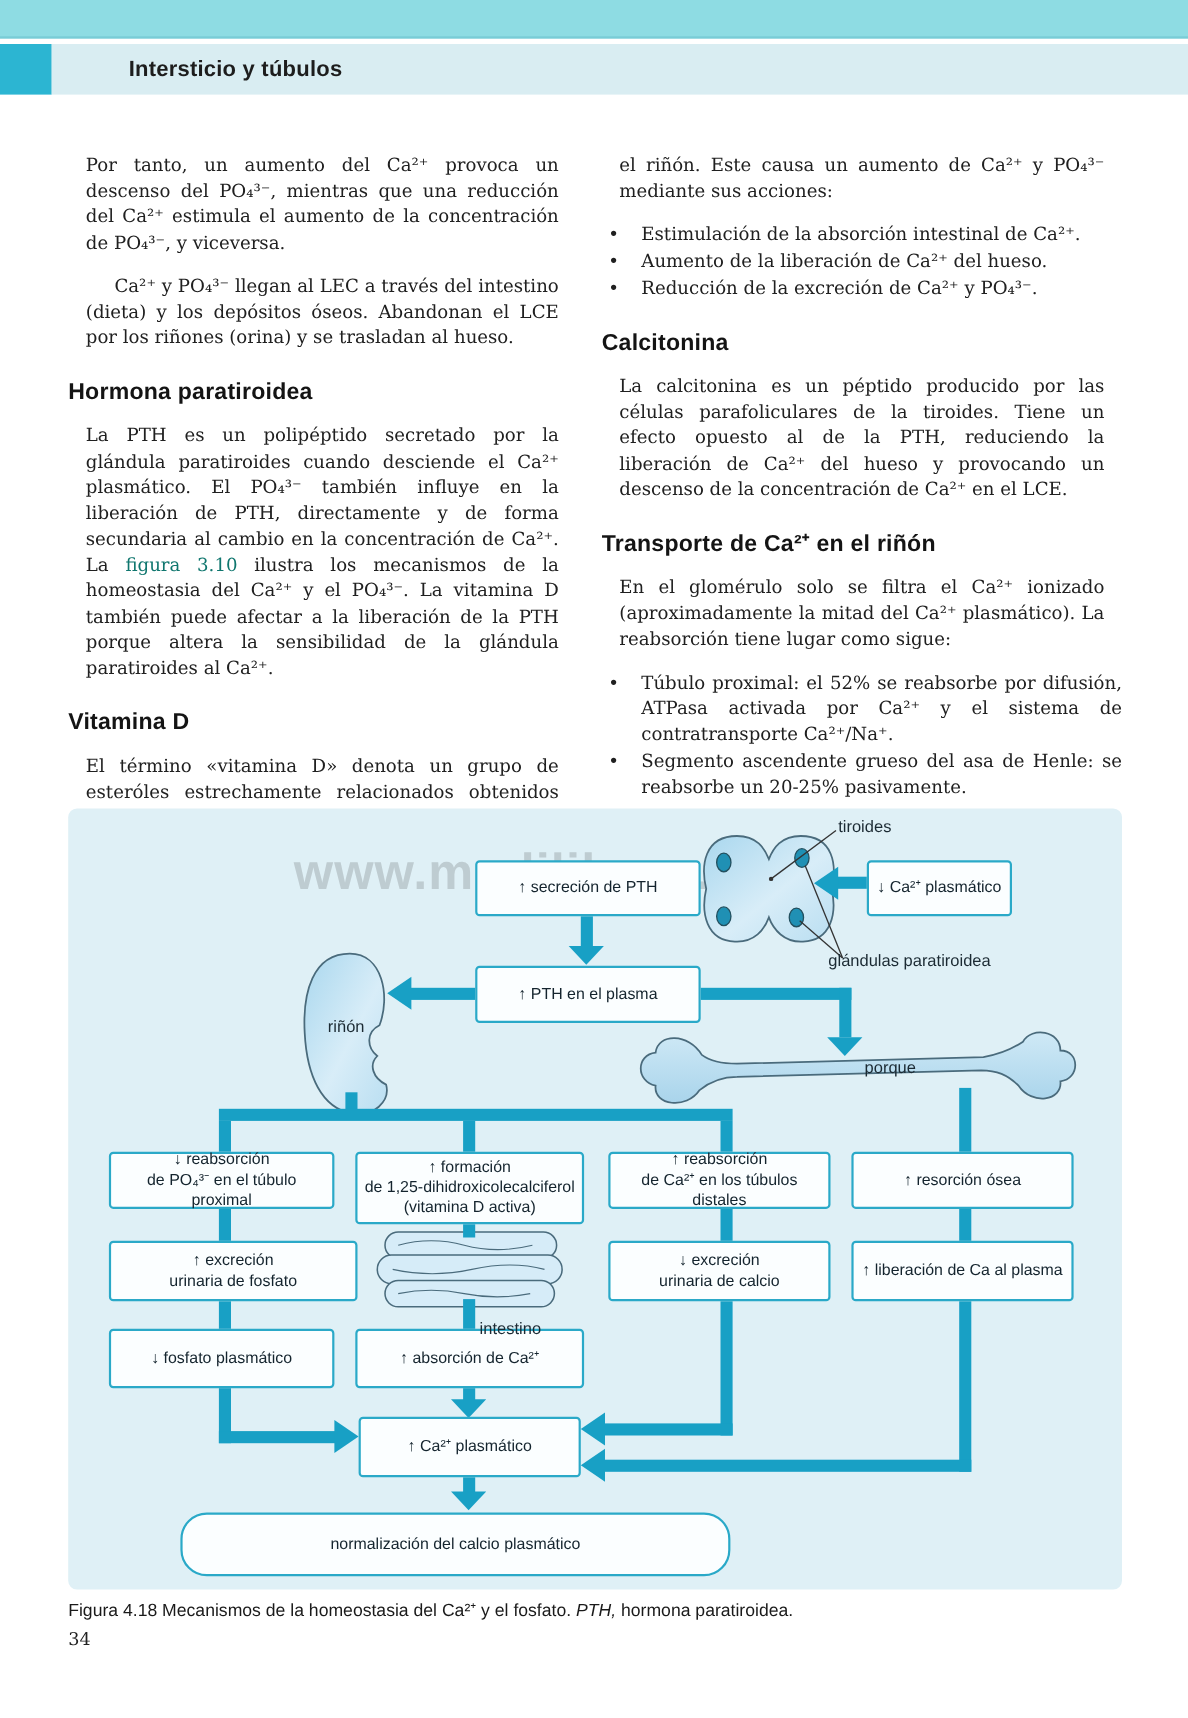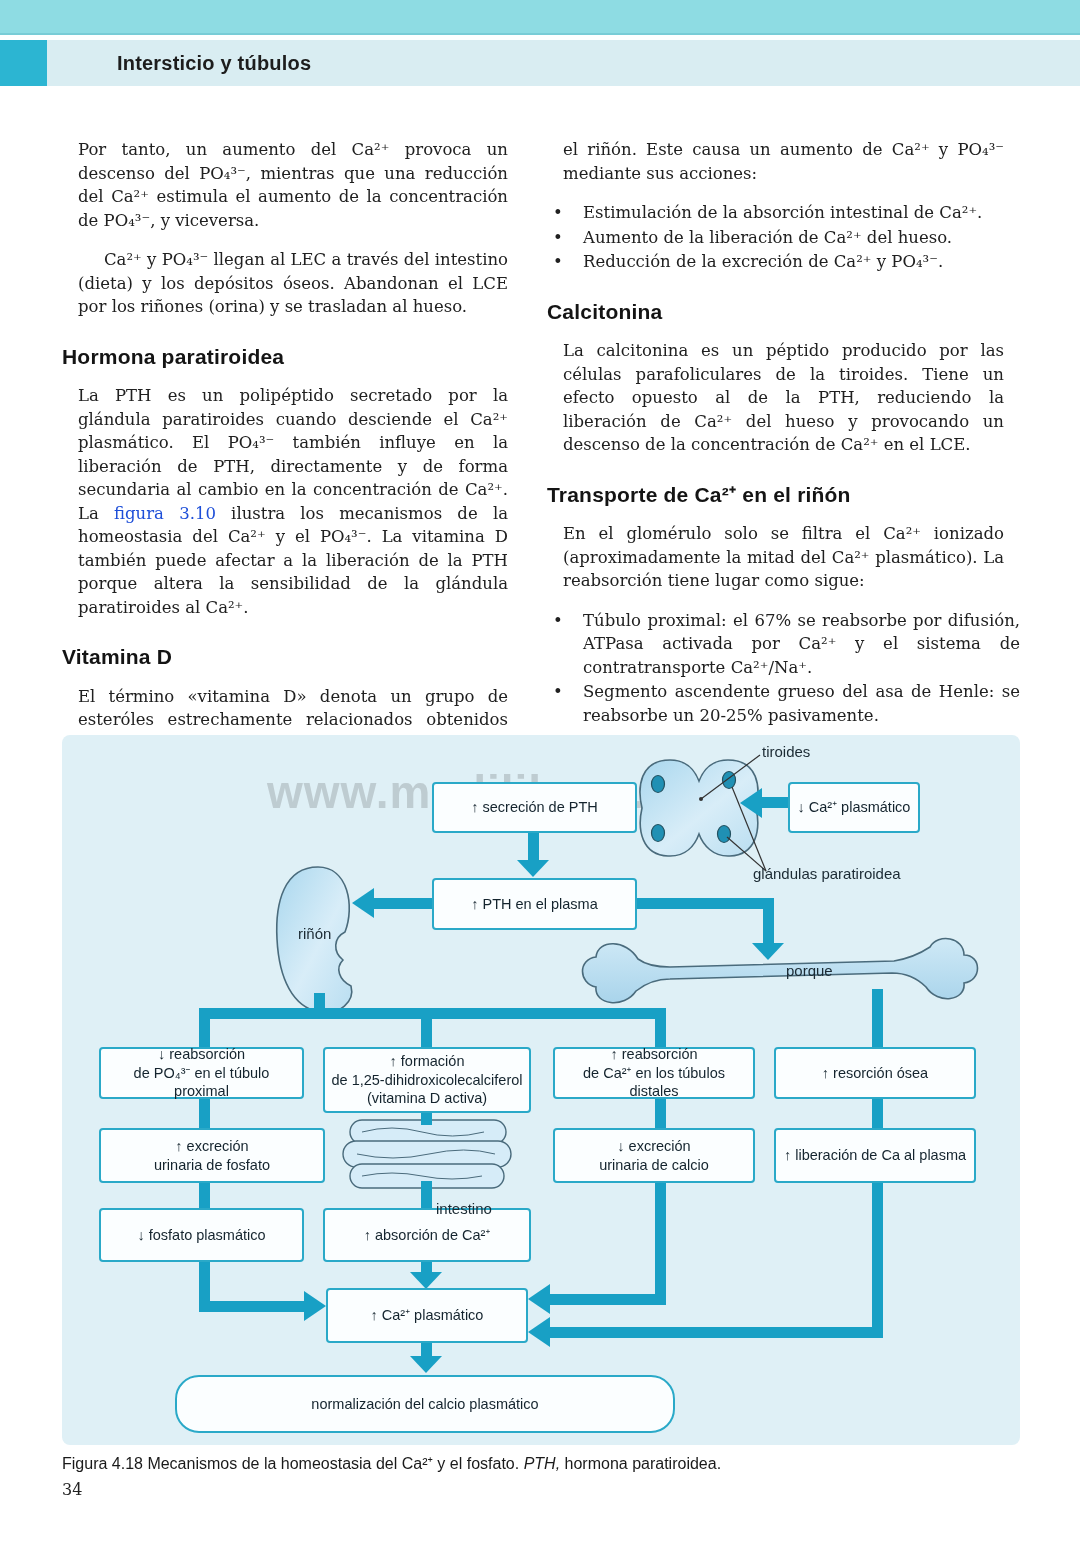--- a/index.html
+++ b/index.html
@@ -19,21 +19,21 @@
   .band-title span{margin-left:70px;font-family:"Liberation Sans",sans-serif;font-size:20px;font-weight:600;color:#1d1d1d;letter-spacing:.2px}
 
   
   .col{position:absolute;top:122px;font-size:16.5px;line-height:23.5px;text-align:justify}
   .col-left{left:62px;width:462px}
   .col-right{left:547px;width:473px}
   .col p{margin:16px}
   .indent{text-indent:26px}
   h2{font-family:"Liberation Sans",sans-serif;font-size:21px;font-weight:600;color:#141414;
      margin:26px 0 10px 0;letter-spacing:.2px;text-align:left}
-  .figlink{color:#1d4ed8;text-decoration:none;cursor:pointer}
+  .figlink{color:#0f766e;text-decoration:none;cursor:pointer}
   .bullets{margin:8px 0 2px 0}
   .bullet{display:flex;margin:1px 0}
   .bullet .dot{flex:0 0 30px;padding-left:6px}
   .bullet .bt{flex:1}
 
   
   .panel{position:absolute;left:62px;top:735px;width:958px;height:710px;background:var(--panelbg);border-radius:8px;overflow:hidden}
   .watermark{position:absolute;left:205px;top:30px;z-index:1;font-family:"Liberation Sans",sans-serif;
              font-size:46px;font-weight:bold;color:#9fa9ad;opacity:.5;letter-spacing:1px;white-space:nowrap}
   .organs{position:absolute;left:0;top:0;z-index:2;pointer-events:none}
@@ -88,21 +88,21 @@
         <span class="bt">Reducción de la excreción de Ca²⁺ y PO₄³⁻.</span>
       </div>
   </div>
   <h2>Calcitonina</h2>
   <p>La calcitonina es un péptido producido por las células parafoliculares de la tiroides. Tiene un efecto opuesto al de la PTH, reduciendo la liberación de Ca²⁺ del hueso y provocando un descenso de la concentración de Ca²⁺ en el LCE.</p>
   <h2>Transporte de Ca²⁺ en el riñón</h2>
   <p>En el glomérulo solo se filtra el Ca²⁺ ionizado (aproximadamente la mitad del Ca²⁺ plasmático). La reabsorción tiene lugar como sigue:</p>
   <div class="bullets">
     <div class="bullet">
         <span class="dot">•</span>
-        <span class="bt">Túbulo proximal: el 67% se reabsorbe por difusión, ATPasa activada por Ca²⁺ y el sistema de contratransporte Ca²⁺/Na⁺.</span>
+        <span class="bt">Túbulo proximal: el 52% se reabsorbe por difusión, ATPasa activada por Ca²⁺ y el sistema de contratransporte Ca²⁺/Na⁺.</span>
       </div>
     <div class="bullet">
         <span class="dot">•</span>
         <span class="bt">Segmento ascendente grueso del asa de Henle: se reabsorbe un 20-25% pasivamente.</span>
       </div>
   </div>
 </div>
 
 <div class="panel">
 
@@ -208,21 +208,21 @@
 de Ca²⁺ en los túbulos distales</div>
   <div class="node" style="left:712px;top:312px;width:202px;height:52px">↑ resorción ósea</div>
   <div class="node" style="left:37px;top:393px;width:226px;height:55px">↑ excreción
 urinaria de fosfato</div>
   <div class="node" style="left:491px;top:393px;width:202px;height:55px">↓ excreción
 urinaria de calcio</div>
   <div class="node" style="left:712px;top:393px;width:202px;height:55px">↑ liberación de Ca al plasma</div>
   <div class="node" style="left:37px;top:473px;width:205px;height:54px">↓ fosfato plasmático</div>
   <div class="node" style="left:261px;top:473px;width:208px;height:54px">↑ absorción de Ca²⁺</div>
   <div class="node" style="left:264px;top:553px;width:202px;height:55px">↑ Ca²⁺ plasmático</div>
-  <div class="node" style="left:113px;top:640px;width:500px;height:58px;border-radius:24px">normalización del calcio plasmático</div>
+  <div class="node" style="left:102px;top:640px;width:500px;height:58px;border-radius:24px">normalización del calcio plasmático</div>
 
   <div class="olabel" style="left:700px;top:8px">tiroides</div>
   <div class="olabel" style="left:691px;top:130px">glándulas paratiroidea</div>
   <div class="olabel" style="left:236px;top:190px">riñón</div>
   <div class="olabel" style="left:724px;top:227px">porque</div>
   <div class="olabel" style="left:374px;top:465px">intestino</div>
 </div>
 
 <div class="caption"><span>Figura 4.18 Mecanismos de la homeostasia del Ca²⁺ y el fosfato. </span><span class="it">PTH,</span><span> hormona paratiroidea.</span></div>
 <div class="pagenum">34</div>

